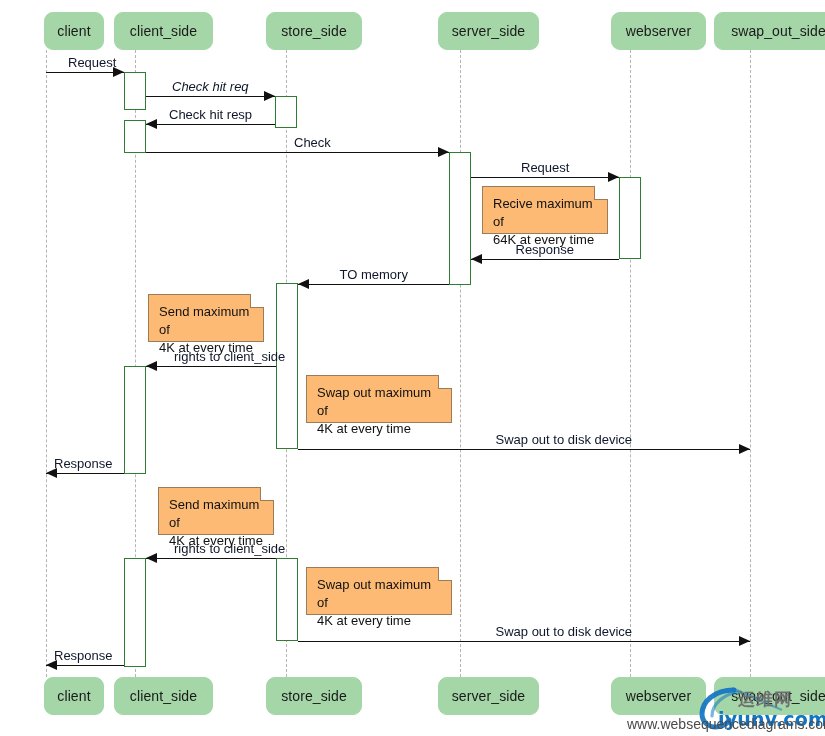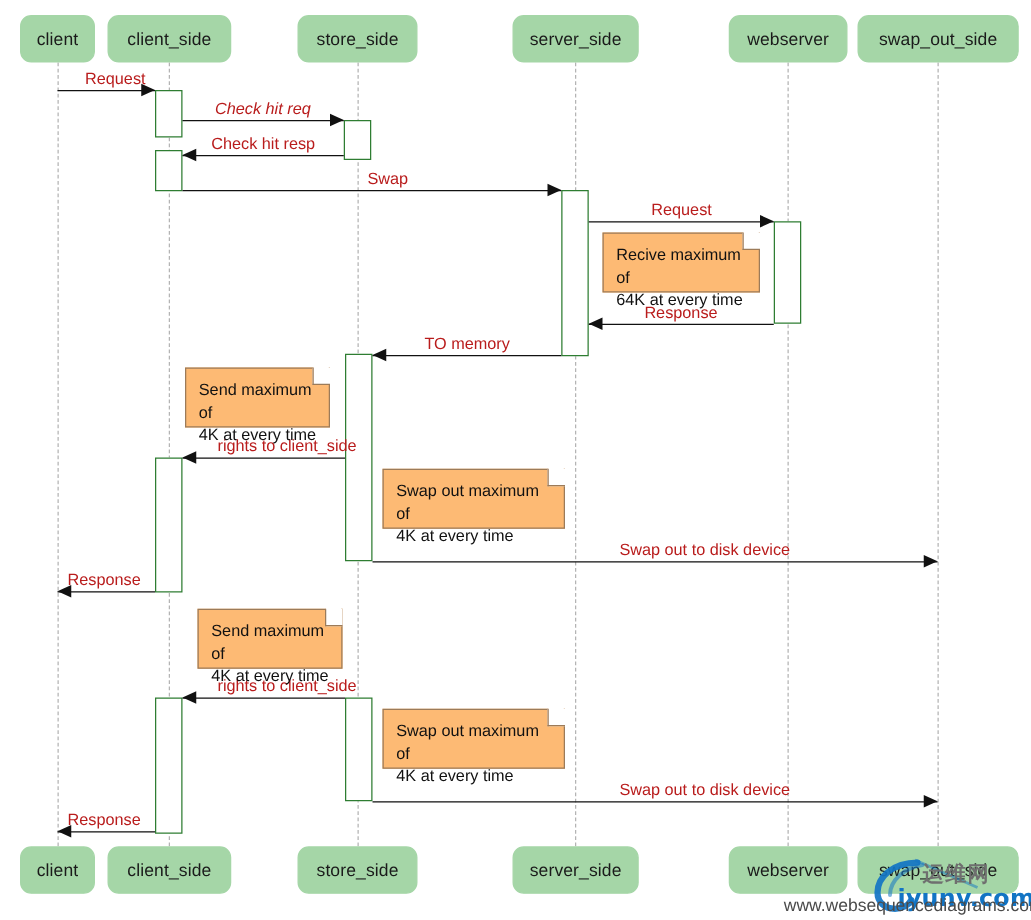--- a/index.html
+++ b/index.html
@@ -27,20 +27,21 @@
     border: 1px solid #a5d6a7;
     border-radius: 9px;
     height: 38px;
     display: flex;
     align-items: center;
     justify-content: center;
     font-size: 14px;
     color: #1a1a1a;
     white-space: nowrap;
     letter-spacing: .1px;
+    margin-left: 28px;
   }
 
   
   .lifeline {
     position: absolute;
     width: 0;
     border-left: 1px dashed #b4b4b4;
   }
 
   
@@ -67,21 +68,21 @@
   }
   .arrowhead.right {
     border-left: 11px solid #111111;
   }
   .arrowhead.left {
     border-right: 11px solid #111111;
   }
   .msg-label {
     position: absolute;
     font-size: 13px;
-    color: #b91c1c;
+    color: #0f172a;
     white-space: nowrap;
     line-height: 14px;
   }
 
   
   .note {
     position: absolute;
     box-sizing: border-box;
     background: #fdba74;
     border: 1px solid #9c7b59;
@@ -174,21 +175,21 @@
       <div class="arrowhead right" style="top: 67px; left: 113px;"></div>
       <div class="msg-label" style="left: 68px; top: 56px;">Request</div>
       <div class="msg-line" style="left: 146px; width: 129px; top: 96px;"></div>
       <div class="arrowhead right" style="top: 91px; left: 264px;"></div>
       <div class="msg-label" style="left: 172px; top: 80px; font-style: italic;">Check hit req</div>
       <div class="msg-line" style="left: 146px; width: 129px; top: 124px;"></div>
       <div class="arrowhead left" style="top: 119px; left: 146px;"></div>
       <div class="msg-label" style="left: 169px; top: 108px;">Check hit resp</div>
       <div class="msg-line" style="left: 146px; width: 303px; top: 152px;"></div>
       <div class="arrowhead right" style="top: 147px; left: 438px;"></div>
-      <div class="msg-label" style="left: 294px; top: 136px;">Swap</div>
+      <div class="msg-label" style="left: 294px; top: 136px;">Check</div>
       <div class="msg-line" style="left: 471px; width: 148px; top: 177px;"></div>
       <div class="arrowhead right" style="top: 172px; left: 608px;"></div>
       <div class="msg-label" style="left: 521px; top: 161px;">Request</div>
       <div class="msg-line" style="left: 471px; width: 148px; top: 259px;"></div>
       <div class="arrowhead left" style="top: 254px; left: 471px;"></div>
       <div class="msg-label" style="left: 515.5px; top: 243px;">Response</div>
       <div class="msg-line" style="left: 298px; width: 151px; top: 284px;"></div>
       <div class="arrowhead left" style="top: 279px; left: 298px;"></div>
       <div class="msg-label" style="left: 339.5px; top: 268px;">TO memory</div>
       <div class="msg-line" style="left: 146px; width: 130px; top: 366px;"></div>

